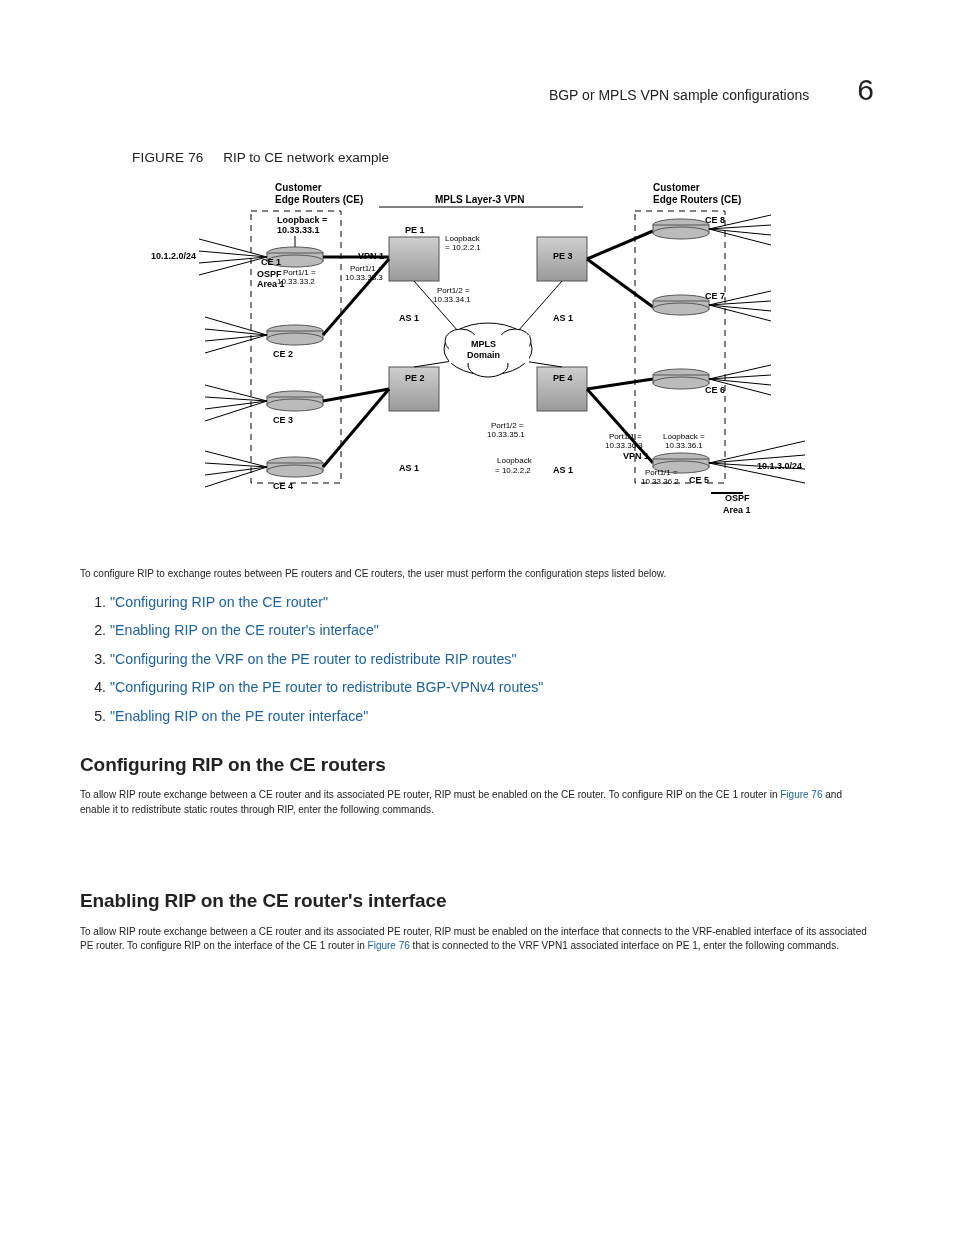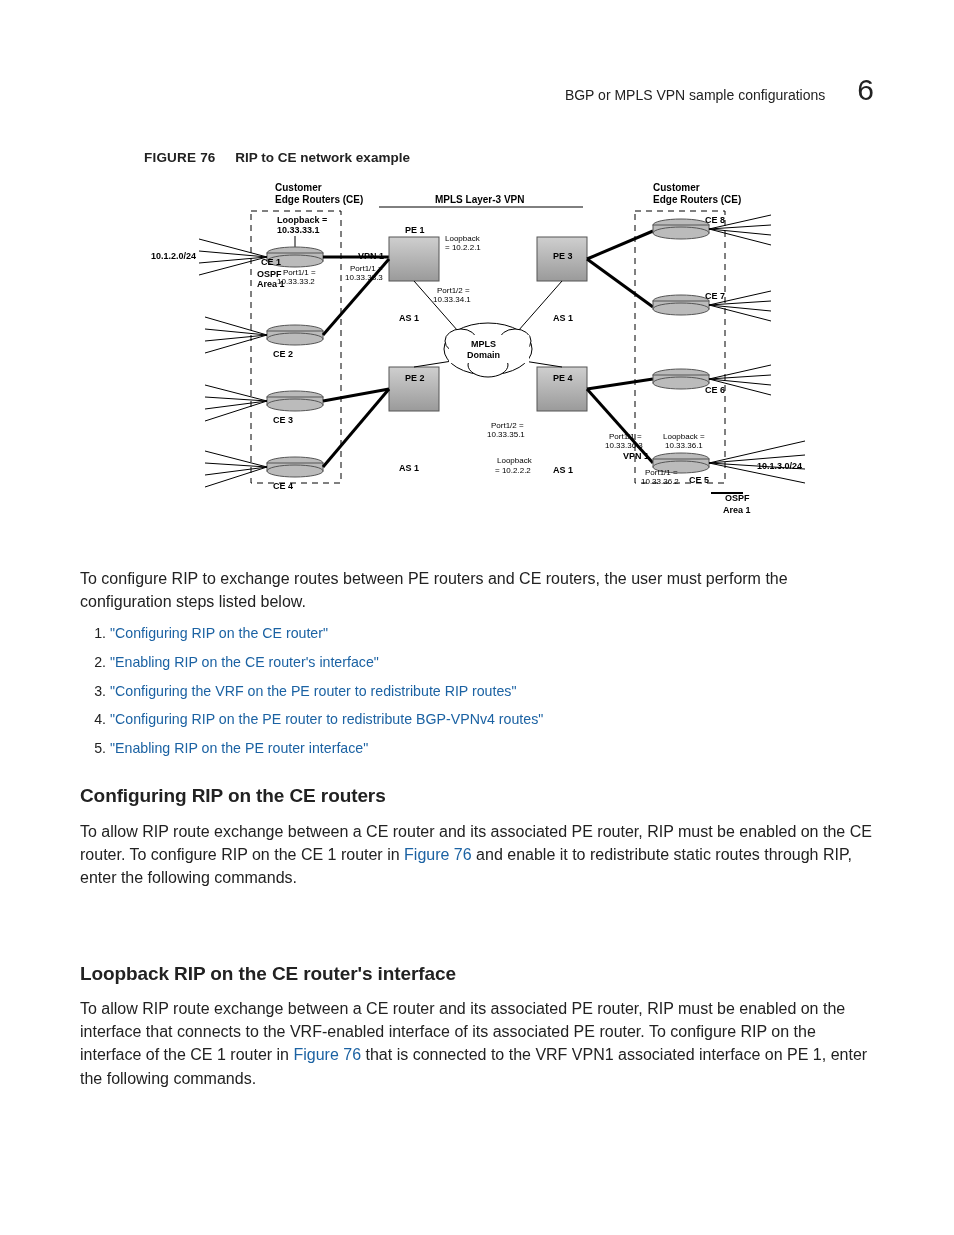--- a/index.html
+++ b/index.html
@@ -12,42 +12,42 @@
     position: relative;
     box-sizing: border-box;
     padding: 60px 80px 60px 80px;
     font-size: 14px;
     line-height: 1.45;
   }
   .header-row {
     display: flex;
     justify-content: flex-end;
     align-items: baseline;
-    gap: 32px;
+    gap: 48px;
     margin-top: 8px;
     margin-bottom: 36px;
   }
   .header-chapter {
     font-size: 30px;
     font-weight: 400;
   }
   .fig-caption {
-    font-weight: bold;
+    font-weight: normal;
     font-size: 13.5px;
     margin-bottom: 14px;
-    margin-left: 16px;
+    margin-left: 4px;
     padding-left: 48px;
   }
   .fig-caption .fignum { margin-right: 16px; letter-spacing: 0.2px; }
   .diagram {
     margin: 0 auto 26px auto;
     display: block;
     width: 664px;
   }
-  .para { margin: 0 0 10px 0; color: #222; font-size: 16px; }
+  .para { margin: 0 0 10px 0; color: #222; font-size: 10px; }
   ol.steps {
     margin: 4px 0 24px 0;
     padding-left: 30px;
     font-size: 14.2px;
   }
   ol.steps li {
     margin: 8px 0;
   }
   ol.steps li a {
     color: #1b62a3;
@@ -272,16 +272,16 @@
   <li><a>"Enabling RIP on the PE router interface"</a></li>
 </ol>
 
 <h2 class="sub">Configuring RIP on the CE routers</h2>
 <p class="para">
   <span>To allow RIP route exchange between a CE router and its associated PE router, RIP must be enabled on the CE router. To configure RIP on the CE 1 router in </span><a class="inlink">Figure 76</a><span> and enable it to redistribute static routes through RIP, enter the following commands.</span>
 </p>
 
 <div style="height:42px"></div>
 
-<h2 class="sub">Loopback RIP on the CE router's interface</h2>
+<h2 class="sub">Enabling RIP on the CE router's interface</h2>
 <p class="para">
   <span>To allow RIP route exchange between a CE router and its associated PE router, RIP must be enabled on the interface that connects to the VRF-enabled interface of its associated PE router. To configure RIP on the interface of the CE 1 router in </span><a class="inlink">Figure 76</a><span> that is connected to the VRF VPN1 associated interface on PE 1, enter the following commands.</span>
 </p>
 
 </body></html>

